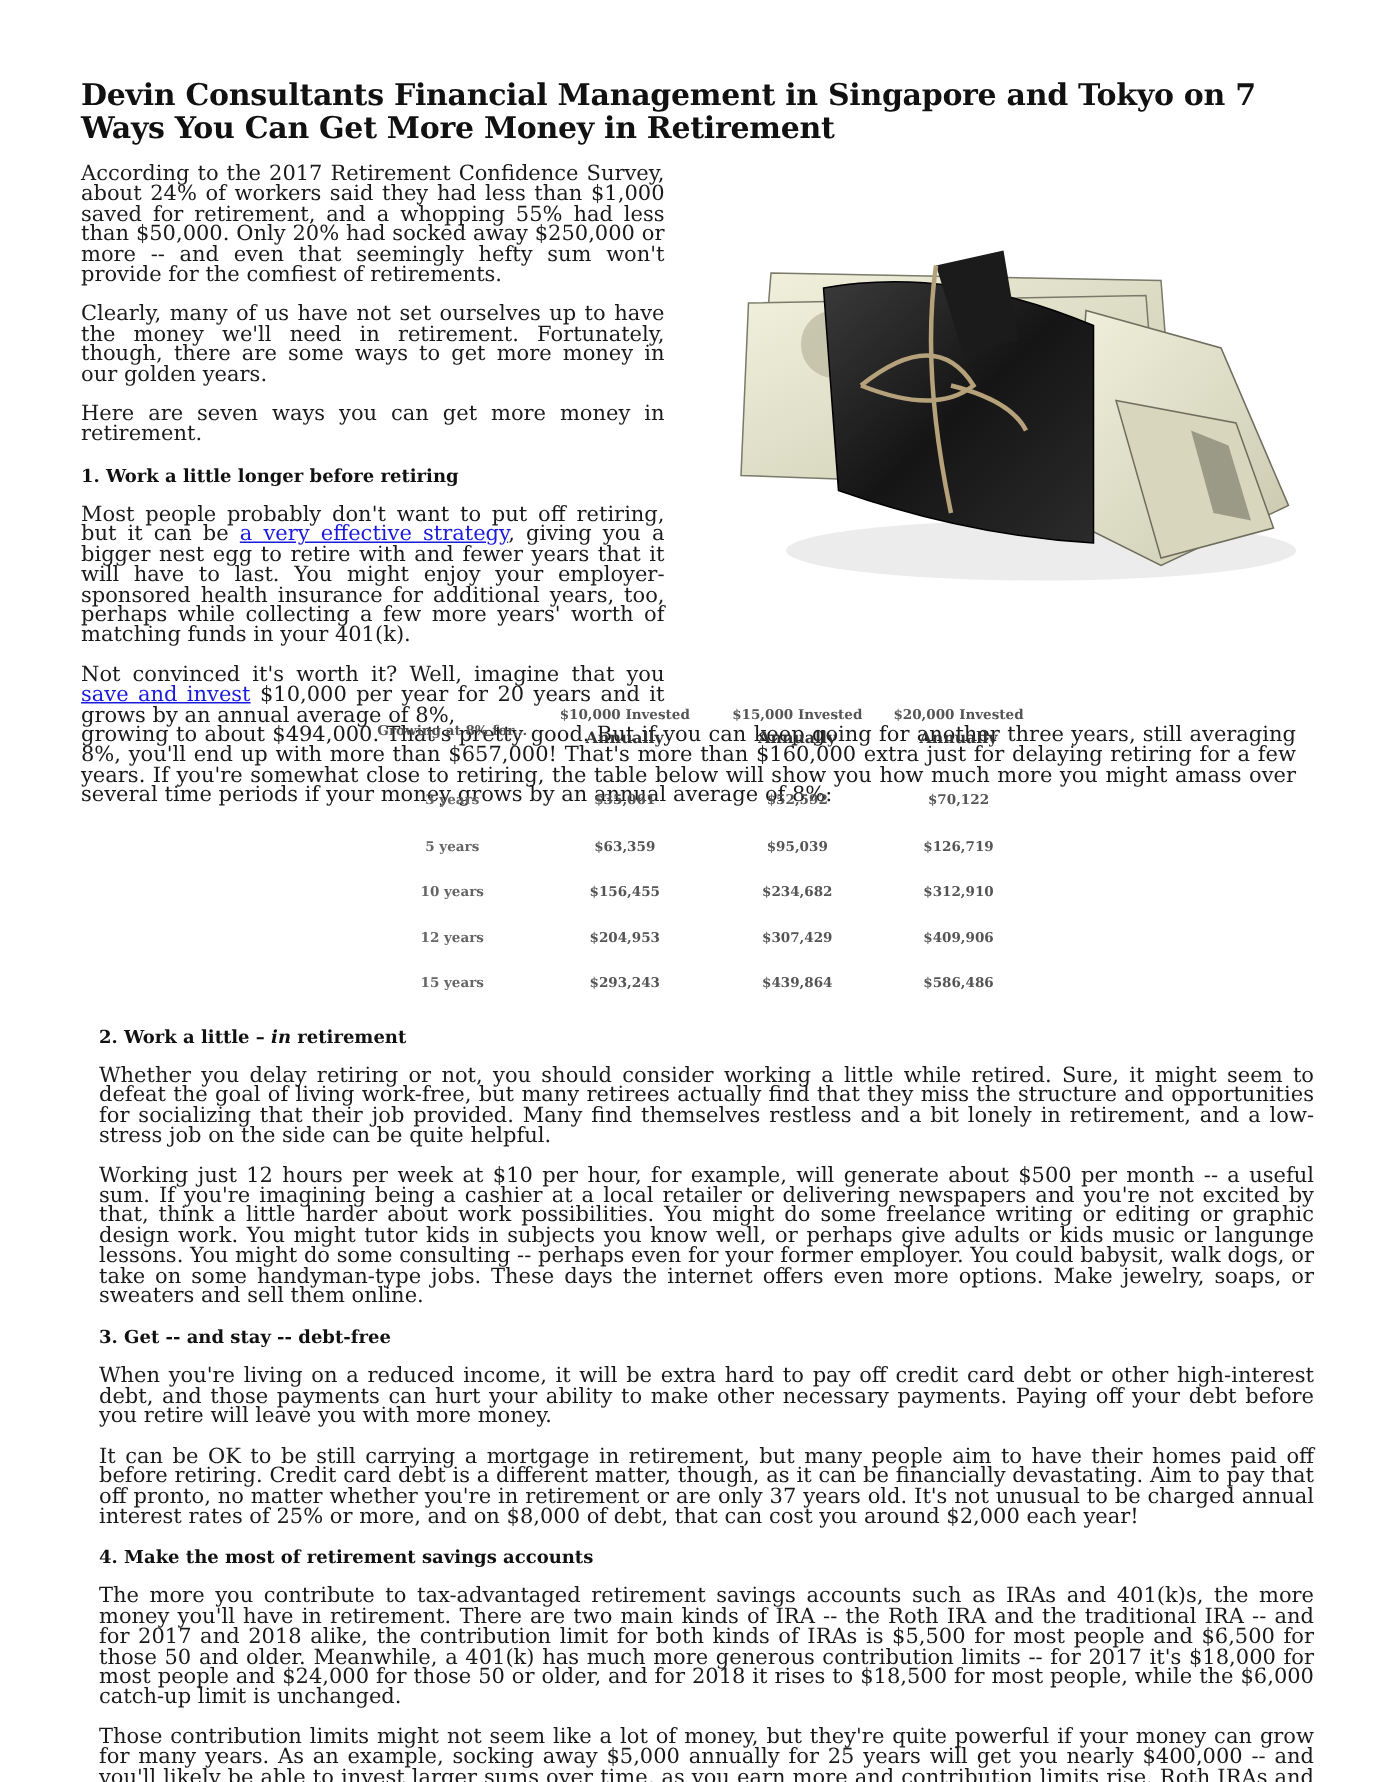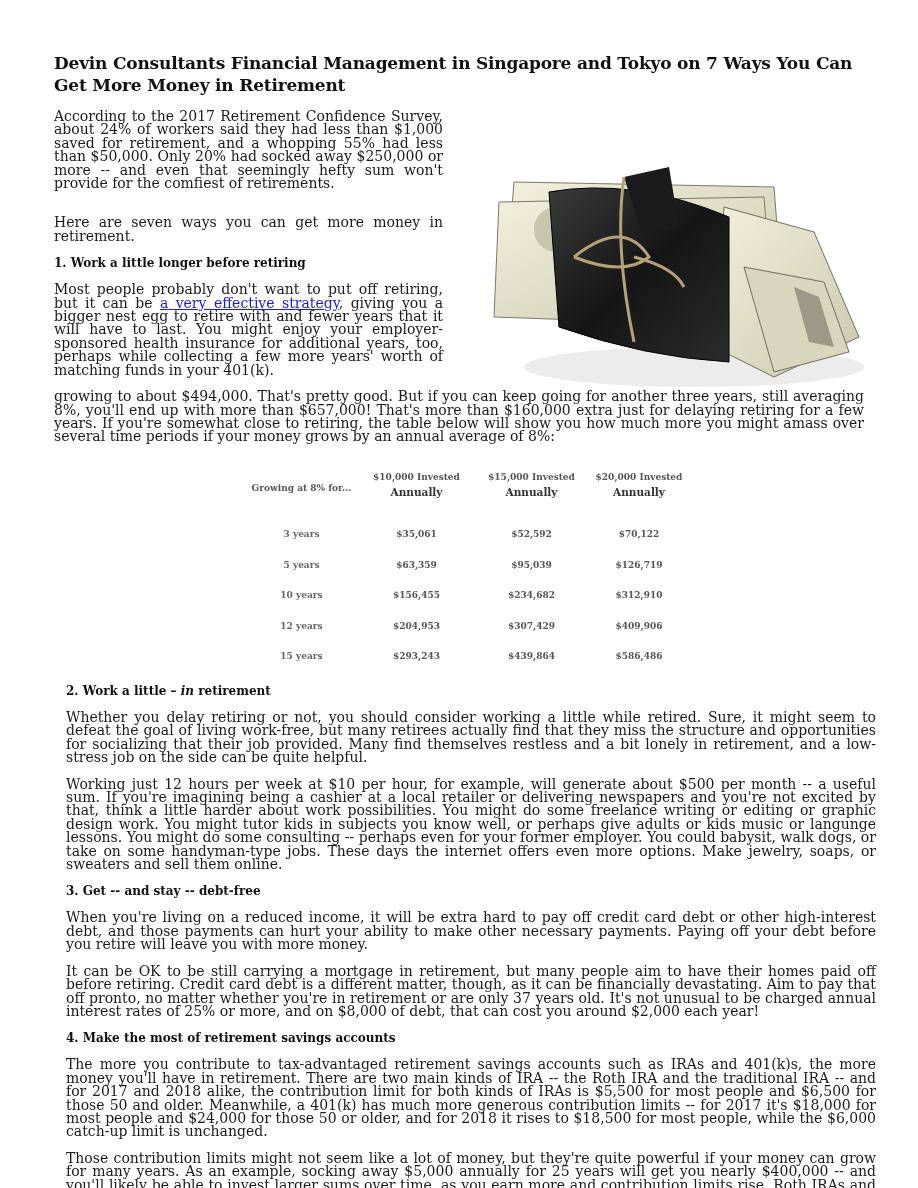--- a/index.html
+++ b/index.html
@@ -1,19 +1,19 @@
 <!DOCTYPE html>
 <html><head>
 <meta charset="utf-8">
 <style>
   html, body { margin: 0; padding: 0; background: #ffffff; }
   body { width: 918px; height: 1188px; position: relative; overflow: hidden;
          font-family: "DejaVu Serif", "Liberation Serif", serif; color: #1a1a1a; }
   .page { position: absolute; left: 54px; top: 52px; width: 810px; }
-  h1 { font-family: "DejaVu Serif", serif; font-weight: bold; font-size: 17px;
+  h1 { font-family: "DejaVu Serif", serif; font-weight: bold; font-size: 20px;
        line-height: 22px; margin: 0 0 14px 0; color: #111; letter-spacing: -0.2px; }
   p { margin: 0; font-size: 14px; line-height: 13.4px; text-align: justify; }
   .gap { height: 13px; }
   h2 { font-size: 12px; font-weight: bold; margin: 0; line-height: 14px; color: #111; }
   a { color: #1a1adb; text-decoration: underline; }
   .intro { width: 389px; }
   .photo { position: absolute; left: 420px; top: 95px; width: 400px; height: 250px; }
   table.growth { position: absolute; left: 190px; top: 420px; border-collapse: collapse;
                  font-family: "DejaVu Serif", serif; font-size: 9px; color: #555; }
   table.growth td, table.growth th { padding: 0; text-align: center; vertical-align: top; font-weight: bold; }
@@ -27,27 +27,29 @@
 </style>
 </head>
 <body>
 
 <div class="page">
   <h1>Devin Consultants Financial Management in Singapore and Tokyo on 7 Ways You Can Get More Money in Retirement</h1>
 
   <div class="intro">
     <p>According to the 2017 Retirement Confidence Survey, about 24% of workers said they had less than $1,000 saved for retirement, and a whopping 55% had less than $50,000. Only 20% had socked away $250,000 or more -- and even that seemingly hefty sum won't provide for the comfiest of retirements.</p>
     <div class="gap"></div>
+    <p>Clearly, many of us have not set ourselves up to have the money we'll need in retirement. Fortunately, though, there are some ways to get more money in our golden years.</p>
     <div class="gap"></div>
     <p>Here are seven ways you can get more money in retirement.</p>
     <div class="gap"></div>
     <h2>1. Work a little longer before retiring</h2>
     <div class="gap"></div>
     <p><span>Most people probably don't want to put off retiring, but it can be </span><a href="#">a very effective strategy</a><span>, giving you a bigger nest egg to retire with and fewer years that it will have to last. You might enjoy your employer-sponsored health insurance for additional years, too, perhaps while collecting a few more years' worth of matching funds in your 401(k).</span></p>
     <div class="gap"></div>
+    <p><span>Not convinced it's worth it? Well, imagine that you </span><a href="#">save and invest</a><span> $10,000 per year for 20 years and it grows by an annual average of 8%,</span></p>
   </div>
 
   <p style="width:810px;">growing to about $494,000. That's pretty good. But if you can keep going for another three years, still averaging 8%, you'll end up with more than $657,000! That's more than $160,000 extra just for delaying retiring for a few years. If you're somewhat close to retiring, the table below will show you how much more you might amass over several time periods if your money grows by an annual average of 8%:</p>
 
   <svg class="photo" viewBox="0 0 400 250">
     <defs>
       <linearGradient id="bill" x1="0" y1="0" x2="1" y2="1">
         <stop offset="0" stop-color="#f1f0dc"></stop>
           <stop offset="1" stop-color="#c9c8ae"></stop>
       </linearGradient>

